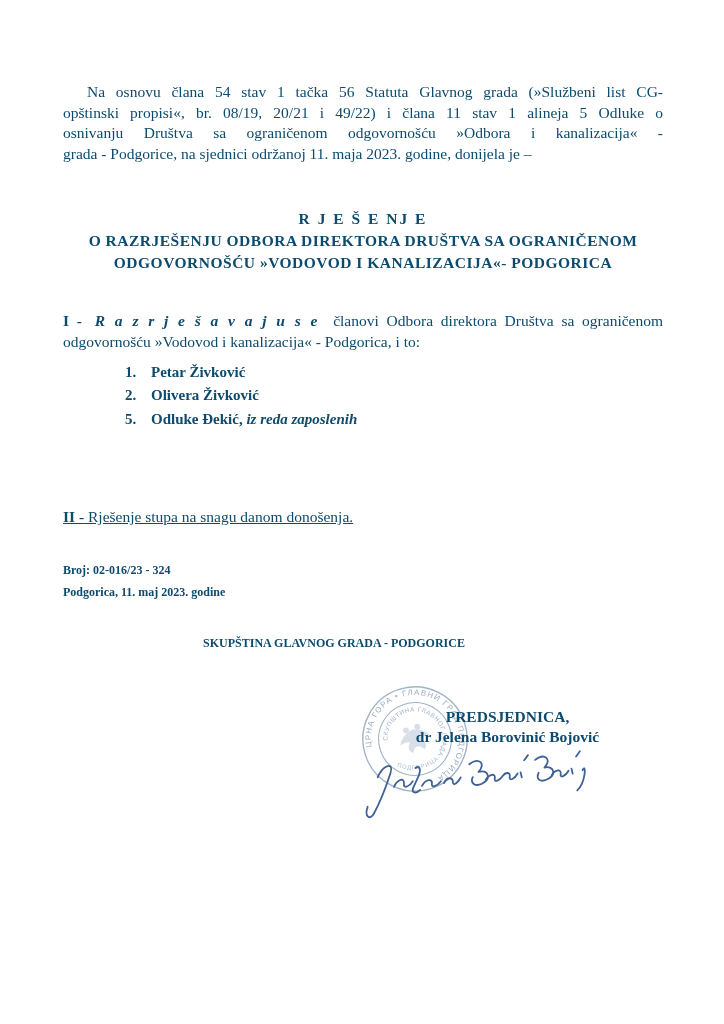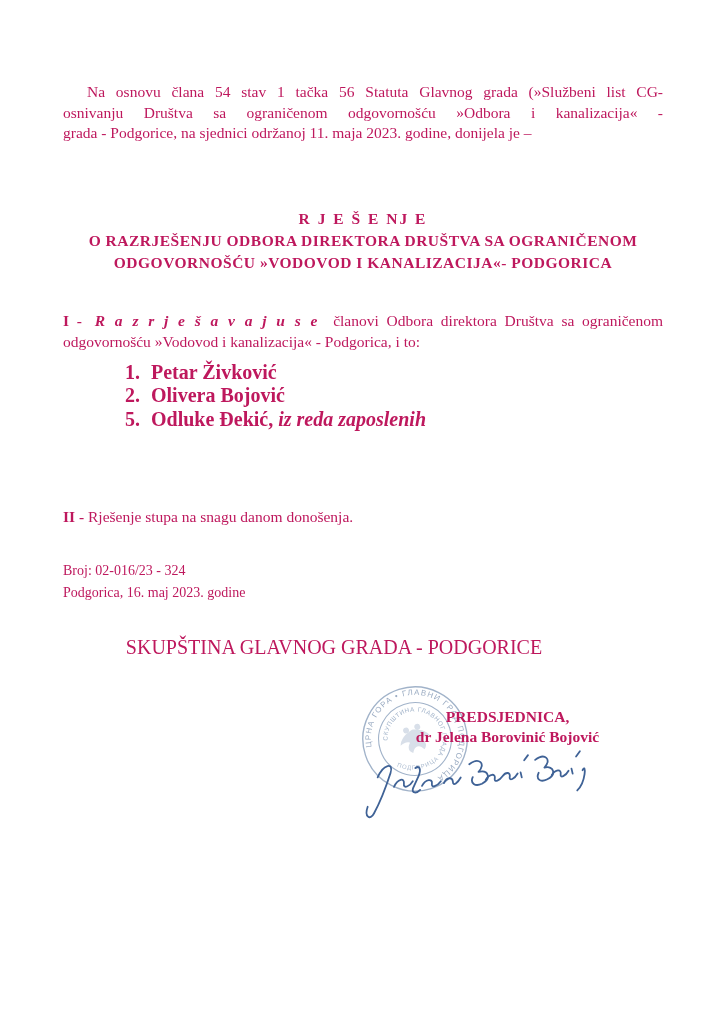--- a/index.html
+++ b/index.html
@@ -1,47 +1,48 @@
 <!DOCTYPE html>
 <html><head>
 <meta charset="utf-8">
 <style>
   html,body { margin:0; padding:0; background:#e9e9e9; }
   .page {
     position:relative; width:724px; height:1024px; margin:0 auto;
     background:#ffffff; overflow:hidden;
-    font-family:"Liberation Serif", serif; color:#be185d;
+    font-family:"Liberation Serif", serif; color:#0c4a6e;
     -webkit-font-smoothing:antialiased;
   }
   .abs { position:absolute; }
   .col { left:63px; width:600px; }
   .line { font-size:15.5px; line-height:20.7px; }
   .jline { text-align:justify; text-align-last:justify; }
   .indent { padding-left:24px; }
   .b  { font-weight:bold; }
   .bi { font-weight:bold; font-style:italic;text-align:right; }
   .center { text-align:center; }
   .title-line  { font-size:15.5px; font-weight:bold; line-height:22px; letter-spacing:0.5px; }
   .title-first { letter-spacing:2px; }
   .para { font-size:15.5px; line-height:21px; text-align:justify; }
   .emph { letter-spacing:1px; white-space:nowrap; margin:0 7px 0 5px; }
-  .member { font-size:20px; line-height:23.3px; }
+  .member { font-size:15px; line-height:23.3px; }
   .member .num { display:inline-block; width:26px; font-weight:bold; }
-  .ref-line { font-size:14px; line-height:21.5px; }
-  .issuer { font-size:20px; font-weight:normal; transform:translateX(-29px); }
+  .ref-line { font-size:12px; line-height:21.5px;font-weight:bold; }
+  .issuer { font-size:12px; font-weight:bold; transform:translateX(-29px); }
   .sig-text { font-size:15.5px; font-weight:bold; line-height:20px; text-align:center; }
   svg { overflow:visible; display:block; }
 </style>
 </head>
 <body>
 
 <div class="page">
 
   <div class="abs col" style="top:82px;">
     <div class="line jline indent">Na osnovu člana 54 stav 1 tačka 56 Statuta Glavnog grada (»Službeni list CG-</div>
+    <div class="line jline">opštinski propisi«, br. 08/19, 20/21 i 49/22) i člana 11 stav 1 alineja 5 Odluke o</div>
     <div class="line jline">osnivanju Društva sa ograničenom odgovornošću »Odbora i kanalizacija« -</div>
     <div class="line">grada - Podgorice, na sjednici održanoj 11. maja 2023. godine, donijela je –</div>
   </div>
 
   <div class="abs col center" style="top:208px;">
     <div class="title-line title-first">R J E Š E NJ E</div>
     <div class="title-line">O RAZRJEŠENJU ODBORA DIREKTORA DRUŠTVA SA OGRANIČENOM</div>
     <div class="title-line">ODGOVORNOŠĆU »VODOVOD I KANALIZACIJA«- PODGORICA</div>
   </div>
 
@@ -49,35 +50,35 @@
     <span class="b">I -</span>
     <span class="bi emph">R a z r j e š a v a j u  s e</span>
     <span>članovi Odbora direktora Društva sa ograničenom odgovornošću »Vodovod i kanalizacija« - Podgorica, i to:</span>
   </div>
 
   <div class="abs" style="left:125px; top:361px; width:450px;">
     <div class="member">
       <span class="num">1.</span><span class="b">Petar Živković</span><span class="bi"></span>
     </div>
     <div class="member">
-      <span class="num">2.</span><span class="b">Olivera Bojović</span><span class="bi"></span>
+      <span class="num">2.</span><span class="b">Olivera Živković</span><span class="bi"></span>
     </div>
     <div class="member">
       <span class="num">5.</span><span class="b">Odluke Đekić,</span><span class="bi"> iz reda zaposlenih</span>
     </div>
   </div>
 
-  <div class="abs col para" style="top:506px;">
+  <div class="abs col para" style="top:506px;text-decoration:underline;">
     <span class="b">II -</span>
     <span>Rješenje stupa na snagu danom donošenja.</span>
   </div>
 
   <div class="abs col" style="top:560px;">
     <div class="ref-line">Broj: 02-016/23 - 324</div>
-    <div class="ref-line">Podgorica, 16. maj 2023. godine</div>
+    <div class="ref-line">Podgorica, 11. maj 2023. godine</div>
   </div>
 
   <div class="abs col center issuer" style="top:636px;">SKUPŠTINA GLAVNOG GRADA - PODGORICE</div>
 
   <div class="abs" style="left:356px; top:680px; width:118px; height:118px;">
     <svg width="118" height="118" viewBox="0 0 120 120">
       <defs>
         <path id="ringOuter" d="M15,60 A45,45 0 1 1 105,60 A45,45 0 1 1 15,60"></path>
         <path id="ringInner" d="M32,60 A28,28 0 1 1 88,60 A28,28 0 1 1 32,60"></path>
         <path id="ringBottom" d="M24,68 A40,40 0 0 0 96,68"></path>

